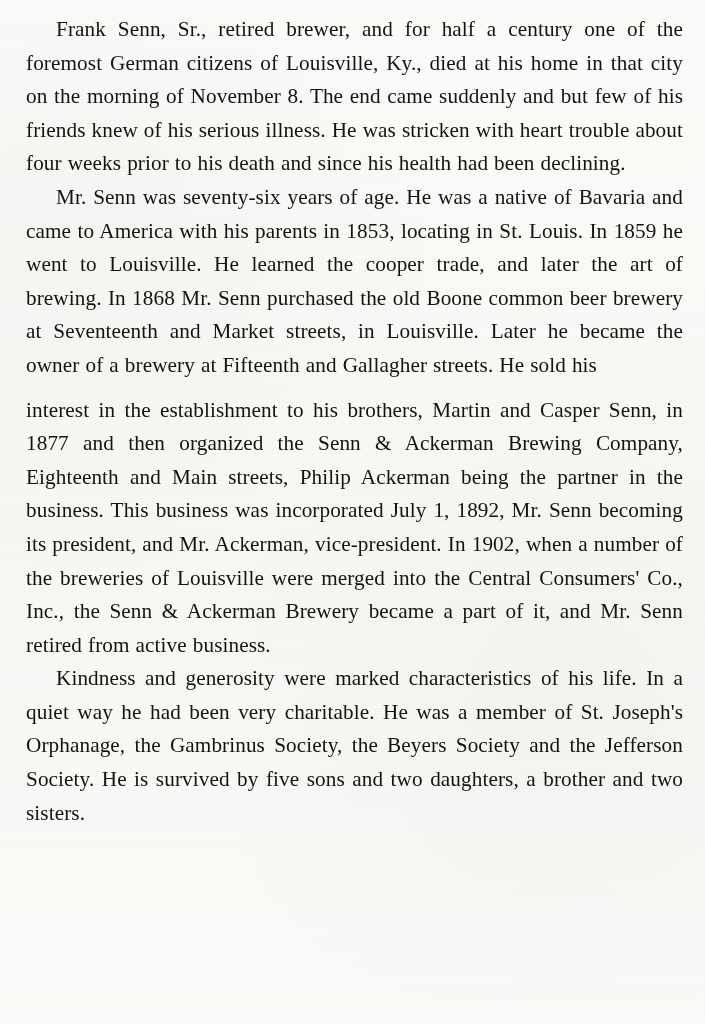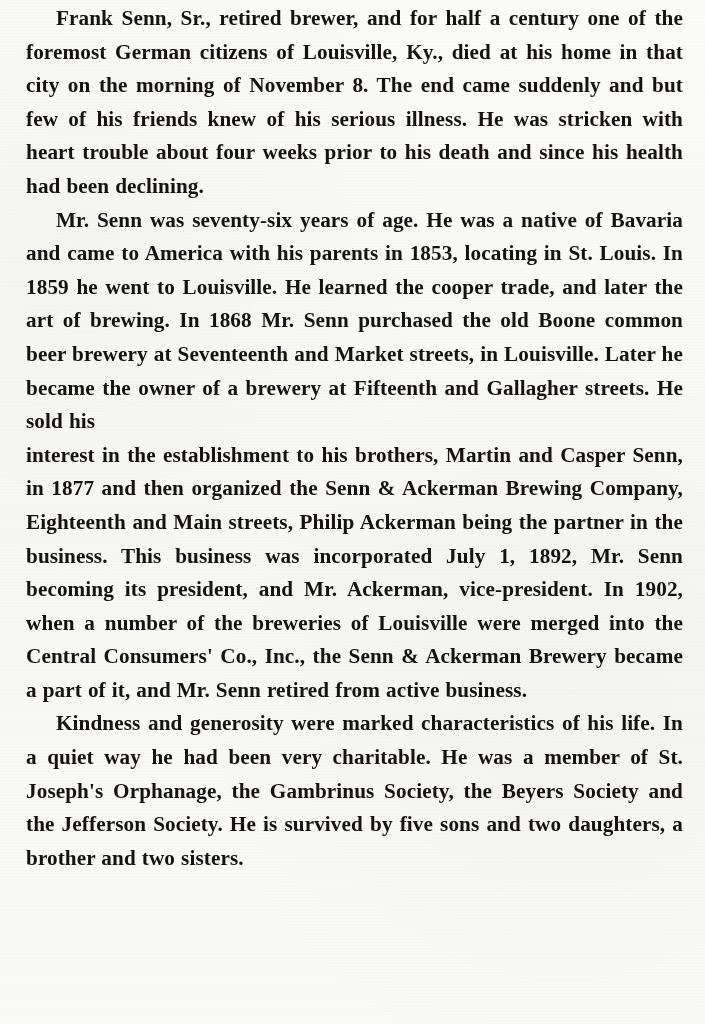--- a/index.html
+++ b/index.html
@@ -16,22 +16,21 @@
   .page {
     position: relative;
     width: 705px;
     height: 1024px;
     background: #fdfdfb;
     background-image:
       radial-gradient(circle at 12% 22%, rgba(0,0,0,0.020) 0%, rgba(0,0,0,0) 38%),
       radial-gradient(circle at 80% 70%, rgba(0,0,0,0.018) 0%, rgba(0,0,0,0) 42%),
       linear-gradient(180deg, #fbfbf9 0%, #f7f7f4 55%, #fafaf8 100%);
     box-sizing: border-box;
-    padding: 2px 22px 0 26px;
-    font-weight: bold;
+    padding: 13px 22px 0 26px;
   }
   .scan-noise {
     position: absolute;
     inset: 0;
     pointer-events: none;
     background-image:
       repeating-linear-gradient(0deg, rgba(0,0,0,0.012) 0px, rgba(0,0,0,0.012) 1px, rgba(0,0,0,0) 1px, rgba(0,0,0,0) 3px);
     opacity: 0.55;
     mix-blend-mode: multiply;
   }
@@ -48,21 +47,21 @@
     text-justify: inter-word;
     letter-spacing: 0.1px;
     word-spacing: 0.6px;
     text-indent: 30px;
     font-family: "Liberation Serif", serif;
   }
   p.no-indent {
     text-indent: 0;
   }
   p.gap-before {
-    margin-top: 0;
+    margin-top: 11px;
   }
 </style>
 </head>
 <body>
 
 <div class="page">
   <div class="column">
     <p class="para">Frank Senn, Sr., retired brewer, and for half a century one of the foremost German citizens of Louisville, Ky., died at his home in that city on the morning of November 8. The end came suddenly and but few of his friends knew of his serious illness. He was stricken with heart trouble about four weeks prior to his death and since his health had been declining.</p>
     <p class="para">Mr. Senn was seventy-six years of age. He was a native of Bavaria and came to America with his parents in 1853, locating in St. Louis. In 1859 he went to Louisville. He learned the cooper trade, and later the art of brewing. In 1868 Mr. Senn purchased the old Boone common beer brewery at Seventeenth and Market streets, in Louisville. Later he became the owner of a brewery at Fifteenth and Gallagher streets. He sold his</p>
     <p class="para no-indent gap-before">interest in the establishment to his brothers, Martin and Casper Senn, in 1877 and then organized the Senn &amp; Ackerman Brewing Company, Eighteenth and Main streets, Philip Ackerman being the partner in the business. This business was incorporated July 1, 1892, Mr. Senn becoming its president, and Mr. Ackerman, vice-president. In 1902, when a number of the breweries of Louisville were merged into the Central Consumers' Co., Inc., the Senn &amp; Ackerman Brewery became a part of it, and Mr. Senn retired from active business.</p>

